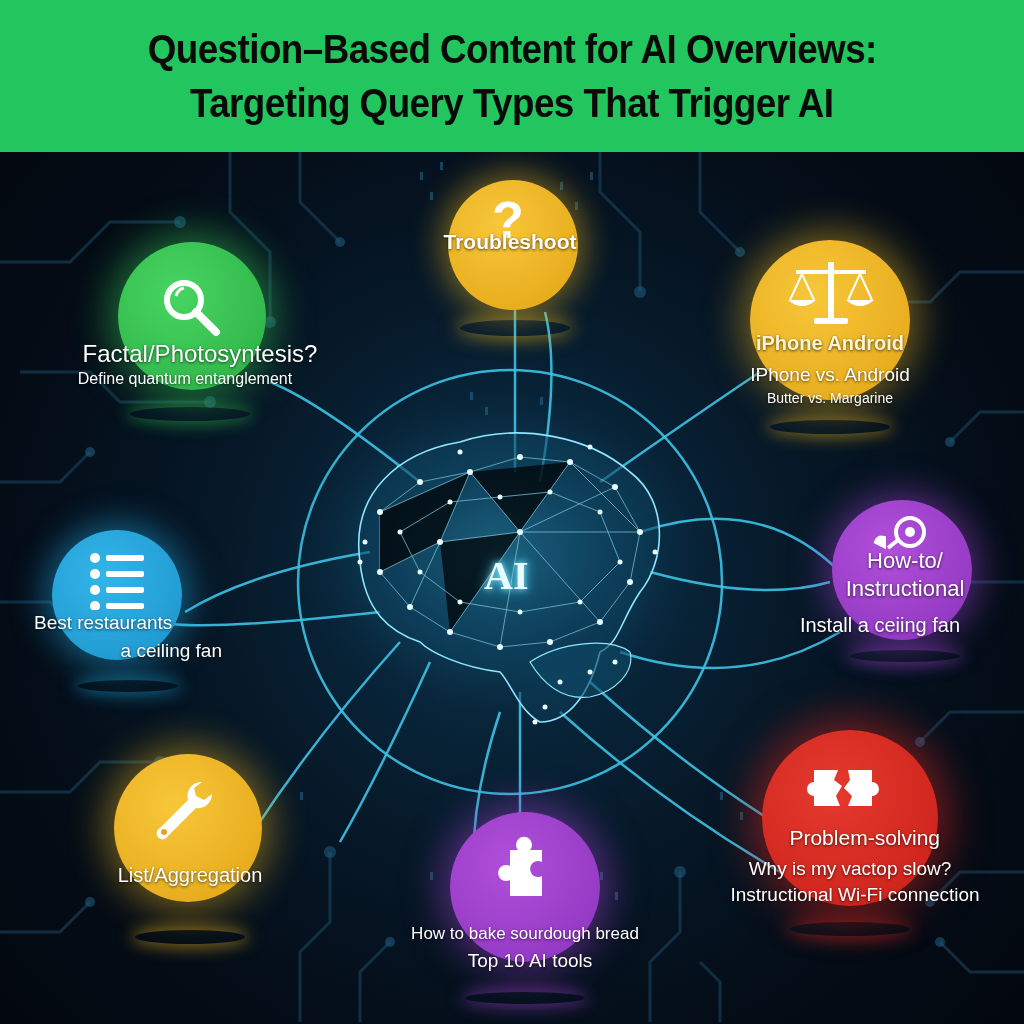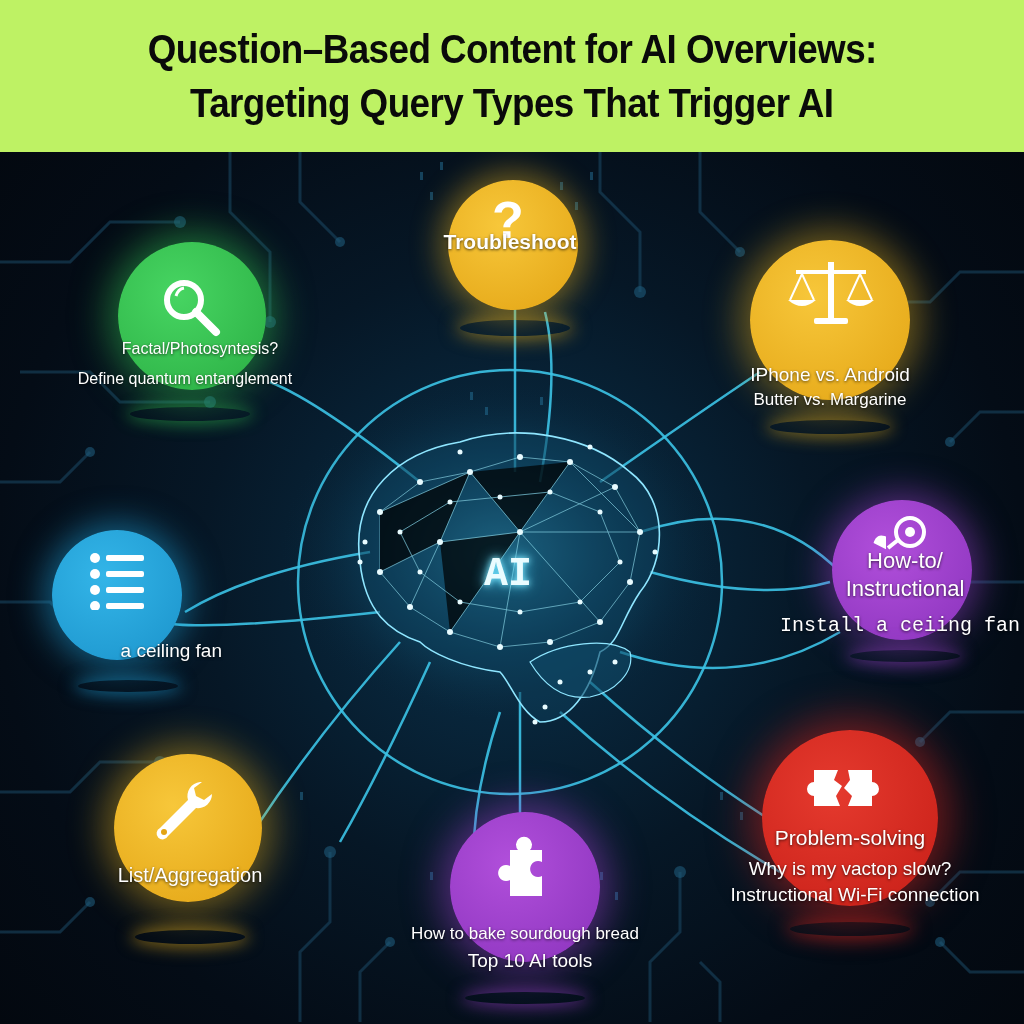--- a/index.html
+++ b/index.html
@@ -1,27 +1,27 @@
 <!DOCTYPE html>
 <html><head>
 <meta charset="utf-8">
 <style>
   html, body { margin:0; padding:0; }
   body { width:1024px; height:1024px; overflow:hidden; background:#ffffff; font-family:"Liberation Sans", sans-serif; position:relative; }
-  .header { position:absolute; left:0; top:0; width:1024px; height:152px; background:#bef264; display:flex; flex-direction:column; align-items:center; justify-content:center; }
+  .header { position:absolute; left:0; top:0; width:1024px; height:152px; background:#22c55e; display:flex; flex-direction:column; align-items:center; justify-content:center; }
   .header .t { font-family:"Liberation Sans", sans-serif; font-weight:700; color:#0a0a0a; font-size:40px; line-height:54px; letter-spacing:-0.6px; transform:scaleX(0.92); white-space:nowrap; }
   .stage { position:absolute; left:0; top:152px; width:1024px; height:872px; overflow:hidden;
     background: radial-gradient(circle at 510px 420px, #0d3b55 0%, #08253a 22%, #061726 45%, #040c16 75%, #03080f 100%); }
   .stage svg.bg { position:absolute; left:0; top:0; }
   .node { position:absolute; border-radius:50%; }
   .node .disc { position:absolute; left:0; top:0; border-radius:50%; }
   .icon { position:absolute; }
   .lbl { position:absolute; color:#ffffff; white-space:nowrap; text-align:center; text-shadow:0 1px 3px rgba(0,0,0,0.7); font-family:"Liberation Sans", sans-serif; }
   .base { position:absolute; border-radius:50%; }
-  .ai-text { position:absolute; font-weight:700; color:#eafcff; font-size:40px; text-shadow:0 0 14px #4fd9ff, 0 0 6px #9ff0ff; font-family:Liberation Mono, monospace; }
+  .ai-text { position:absolute; font-weight:700; color:#eafcff; font-size:40px; text-shadow:0 0 14px #4fd9ff, 0 0 6px #9ff0ff; font-family:Liberation Serif, serif; }
 </style>
 </head>
 <body>
 
 <div class="header">
   <div class="t">Question–Based Content for AI Overviews:</div>
   <div class="t">Targeting Query Types That Trigger AI</div>
 </div>
 
 <div class="stage">
@@ -178,67 +178,69 @@
   <div class="lbl" style="left:440px; top:78px; width:140px; font-size:21px; font-weight:700;">Troubleshoot</div>
 
   <div class="node" style="left:118px; top:90px; width:148px; height:148px; box-shadow:0 0 36px 10px rgba(52,194,79,0.5);">
     <div class="disc" style="width:148px; height:148px; background:radial-gradient(circle at 40% 35%, #47d562, #2aae43);"></div>
     <svg class="icon" style="left:40px; top:32px;" width="68" height="68" viewBox="0 0 68 68">
       <circle cx="26" cy="26" r="17" fill="none" stroke="#fff" stroke-width="6"></circle>
       <path d="M18 22 Q20 15 26 14" fill="none" stroke="#fff" stroke-width="3"></path>
       <line x1="38" y1="38" x2="58" y2="58" stroke="#fff" stroke-width="8" stroke-linecap="round"></line>
     </svg>
   </div>
-  <div class="lbl" style="left:60px; top:188px; width:280px; font-size:16px;">Factal/Photosyntesis?</div>
+  <div class="lbl" style="left:60px; top:188px; width:280px; font-size:24px;">Factal/Photosyntesis?</div>
   <div class="lbl" style="left:40px; top:218px; width:290px; font-size:16px;">Define quantum entanglement</div>
   <div class="base" style="left:130px; top:255px; width:120px; height:14px; box-shadow:0 0 16px 4px rgba(52,194,79,0.45);"></div>
 
   <div class="node" style="left:750px; top:88px; width:160px; height:160px; box-shadow:0 0 36px 10px rgba(240,181,29,0.45);">
     <div class="disc" style="width:160px; height:160px; background:radial-gradient(circle at 40% 35%, #f7c73a, #e3a414);"></div>
     <svg class="icon" style="left:38px; top:20px;" width="86" height="66" viewBox="0 0 86 66">
       <rect x="40" y="2" width="6" height="56" fill="#fff"></rect>
       <rect x="8" y="10" width="70" height="4" fill="#fff"></rect>
       <rect x="26" y="58" width="34" height="6" rx="2" fill="#fff"></rect>
       <path d="M14 14 L2 40 M14 14 L26 40" stroke="#fff" stroke-width="2" fill="none"></path>
       <path d="M72 14 L60 40 M72 14 L84 40" stroke="#fff" stroke-width="2" fill="none"></path>
       <path d="M0 40 Q14 52 28 40 Z" fill="#fff"></path>
       <path d="M58 40 Q72 52 86 40 Z" fill="#fff"></path>
     </svg>
   </div>
+  <div class="lbl" style="left:720px; top:180px; width:220px; font-size:20px; font-weight:700; color:#fff4d0;">iPhone Android</div>
   <div class="lbl" style="left:720px; top:212px; width:220px; font-size:19px;">IPhone vs. Android</div>
-  <div class="lbl" style="left:720px; top:238px; width:220px; font-size:17px;">Butter vs. Margarine</div>
+  <div class="lbl" style="left:720px; top:238px; width:220px; font-size:14px;">Butter vs. Margarine</div>
   <div class="base" style="left:770px; top:268px; width:120px; height:14px; box-shadow:0 0 16px 4px rgba(240,181,29,0.45);"></div>
 
   <div class="node" style="left:52px; top:378px; width:130px; height:130px; box-shadow:0 0 32px 8px rgba(31,163,220,0.5);">
     <div class="disc" style="width:130px; height:130px; background:radial-gradient(circle at 40% 35%, #33b5e8, #1b93cb);"></div>
     <svg class="icon" style="left:36px; top:20px;" width="60" height="60" viewBox="0 0 60 60">
       <circle cx="7" cy="8" r="5" fill="#fff"></circle>
         <rect x="18" y="5" width="38" height="6" rx="2" fill="#fff"></rect>
       <circle cx="7" cy="24" r="5" fill="#fff"></circle>
         <rect x="18" y="21" width="38" height="6" rx="2" fill="#fff"></rect>
       <circle cx="7" cy="40" r="5" fill="#fff"></circle>
         <rect x="18" y="37" width="38" height="6" rx="2" fill="#fff"></rect>
       <circle cx="7" cy="56" r="5" fill="#fff"></circle>
         <rect x="18" y="53" width="38" height="6" rx="2" fill="#fff"></rect>
     </svg>
   </div>
+  <div class="lbl" style="left:20px; top:460px; width:180px; font-size:19px; text-align:left; padding-left:14px;">Best restaurants</div>
   <div class="lbl" style="left:60px; top:488px; width:150px; font-size:19px; text-align:right; padding-left:12px;">a ceiling fan</div>
   <div class="base" style="left:78px; top:528px; width:100px; height:12px; box-shadow:0 0 16px 4px rgba(31,163,220,0.5);"></div>
 
   <div class="node" style="left:832px; top:348px; width:140px; height:140px; box-shadow:0 0 34px 8px rgba(154,63,201,0.5);">
     <div class="disc" style="width:140px; height:140px; background:radial-gradient(circle at 40% 35%, #b14fdb, #8a33bc);"></div>
     <svg class="icon" style="left:38px; top:14px;" width="60" height="44" viewBox="0 0 60 44">
       <circle cx="40" cy="18" r="14" fill="none" stroke="#fff" stroke-width="4"></circle>
       <circle cx="40" cy="18" r="5" fill="#fff"></circle>
       <path d="M28 26 L18 34 M14 24 Q8 22 6 28 L14 32 Z" stroke="#fff" stroke-width="4" fill="#fff"></path>
     </svg>
   </div>
   <div class="lbl" style="left:820px; top:396px; width:170px; font-size:22px;">How-to/</div>
   <div class="lbl" style="left:815px; top:424px; width:180px; font-size:22px;text-align:center;">Instructional</div>
-  <div class="lbl" style="left:780px; top:462px; width:200px; font-size:20px;font-family:Liberation Mono, monospace;">Install a ceiing fan</div>
+  <div class="lbl" style="left:780px; top:462px; width:200px; font-size:20px;">Install a ceiing fan</div>
   <div class="base" style="left:850px; top:498px; width:110px; height:12px; box-shadow:0 0 16px 4px rgba(154,63,201,0.5);"></div>
 
   <div class="node" style="left:114px; top:602px; width:148px; height:148px; box-shadow:0 0 36px 10px rgba(240,181,29,0.45);">
     <div class="disc" style="width:148px; height:148px; background:radial-gradient(circle at 40% 35%, #f7c73a, #e3a414);"></div>
     <svg class="icon" style="left:36px; top:24px;" width="66" height="66" viewBox="0 0 66 66">
       <path d="M50 4 A14 14 0 0 0 38 22 L10 50 A6 6 0 1 0 18 58 L46 30 A14 14 0 0 0 62 16 L54 22 L46 18 L44 10 L52 4 Z" fill="#fff"></path>
       <circle cx="14" cy="54" r="3" fill="#e3a414"></circle>
     </svg>
   </div>
   <div class="lbl" style="left:90px; top:712px; width:200px; font-size:20px;">List/Aggregation</div>
@@ -254,18 +256,18 @@
   <div class="lbl" style="left:430px; top:798px; width:200px; font-size:19px;">Top 10 AI tools</div>
   <div class="base" style="left:465px; top:840px; width:120px; height:12px; box-shadow:0 0 16px 4px rgba(154,63,201,0.55);"></div>
 
   <div class="node" style="left:762px; top:578px; width:176px; height:176px; box-shadow:0 0 40px 12px rgba(215,38,30,0.5);">
     <div class="disc" style="width:176px; height:176px; background:radial-gradient(circle at 40% 35%, #e53a2e, #c71e17);"></div>
     <svg class="icon" style="left:42px; top:36px;" width="86" height="44" viewBox="0 0 86 44">
       <path d="M10 4 L34 4 L30 14 L38 20 L32 30 L36 40 L10 40 L10 30 A6 6 0 1 1 10 16 Z" fill="#fff"></path>
       <path d="M44 4 L68 4 L68 16 A6 6 0 1 1 68 30 L68 40 L44 40 L48 30 L40 22 L46 14 Z" fill="#fff"></path>
     </svg>
   </div>
-  <div class="lbl" style="left:760px; top:674px; width:180px; font-size:21px;">Problem-solving</div>
+  <div class="lbl" style="left:760px; top:674px; width:180px; font-size:21px;text-align:right;">Problem-solving</div>
   <div class="lbl" style="left:720px; top:706px; width:260px; font-size:19px;">Why is my vactop slow?</div>
   <div class="lbl" style="left:700px; top:732px; width:310px; font-size:19px;">Instructional Wi-Fi connection</div>
   <div class="base" style="left:790px; top:770px; width:120px; height:14px; box-shadow:0 0 18px 4px rgba(215,38,30,0.5);"></div>
 
 </div>
 
 </body></html>

